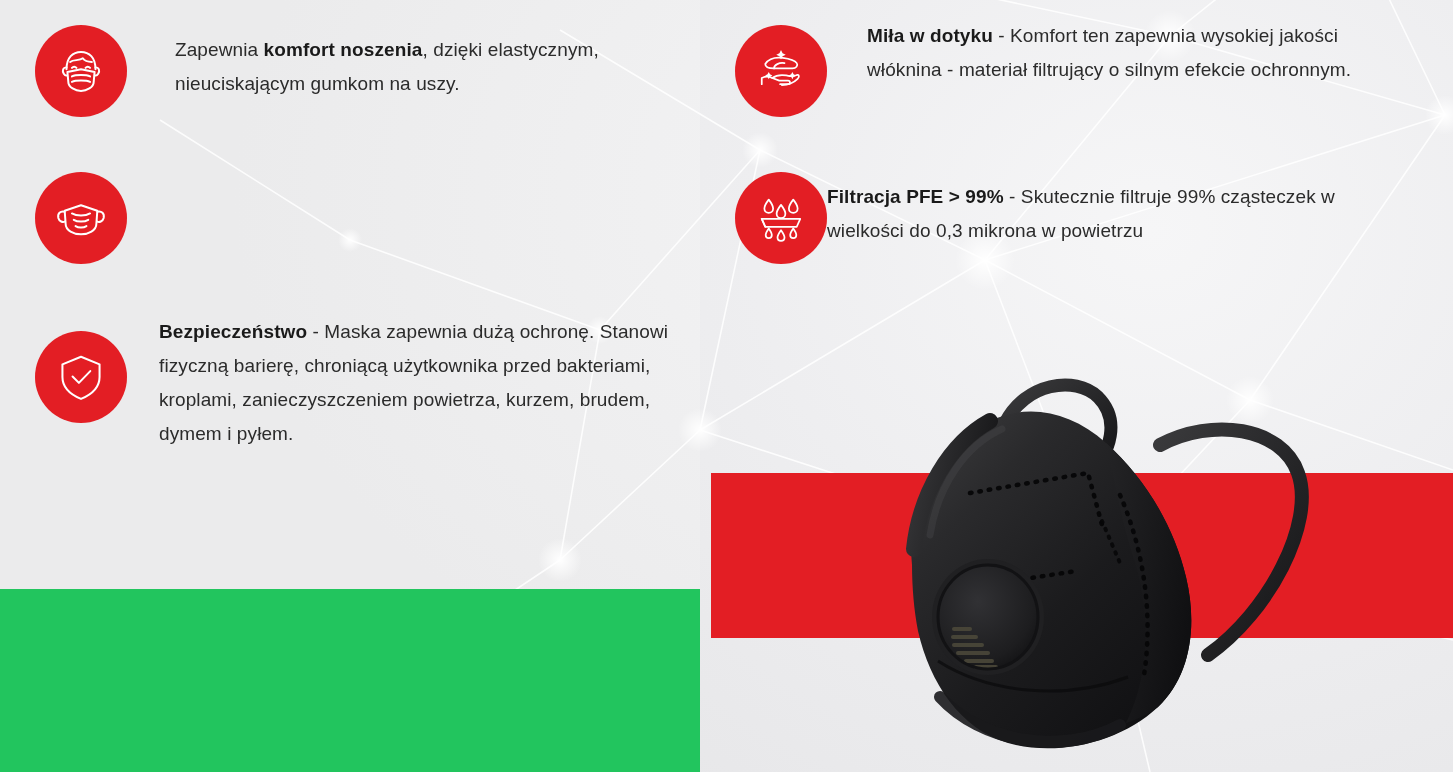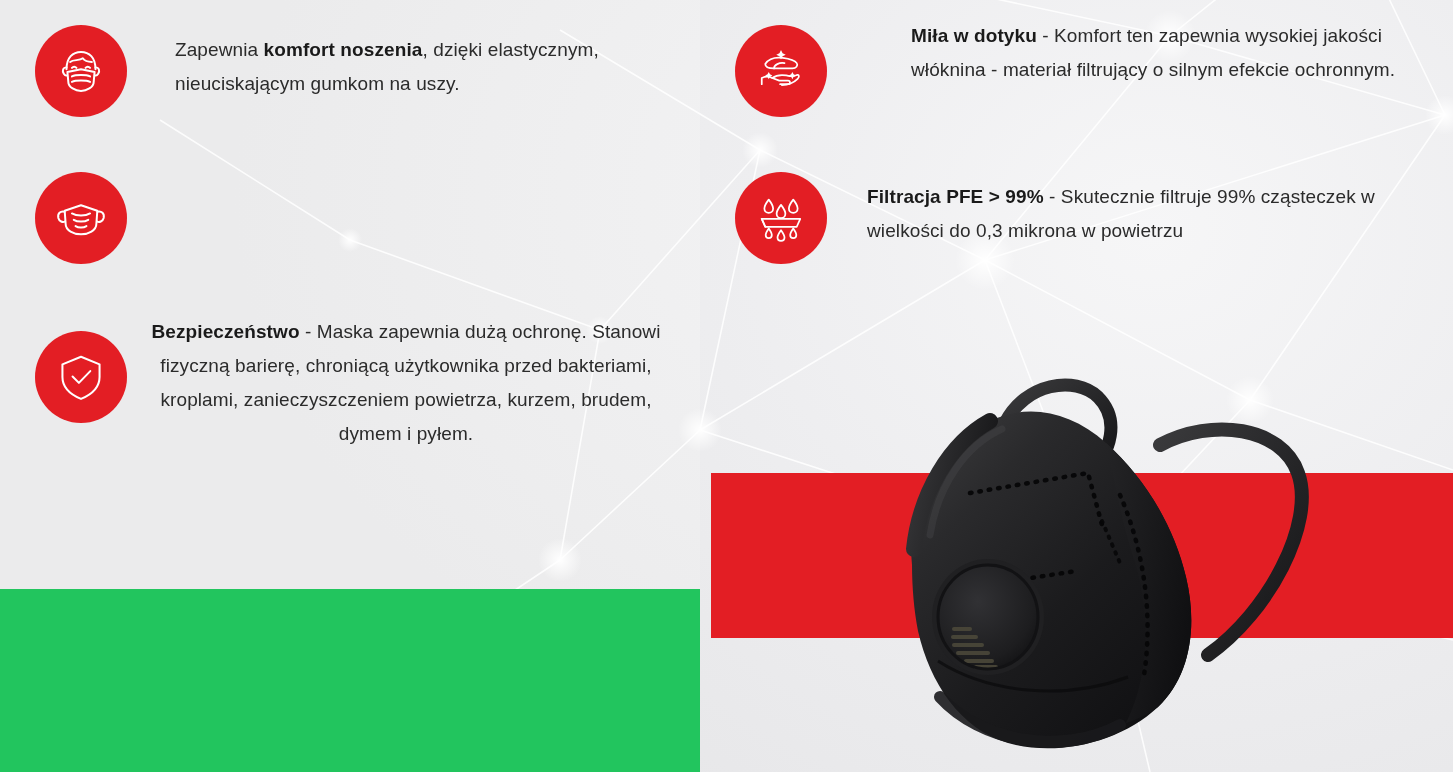--- a/index.html
+++ b/index.html
@@ -87,28 +87,28 @@
   .feature-text b { font-weight: 700; color: #1a1a1a; }
 
   
   .f-l1 { left: 35px; top: 25px;  }
   .f-l1 .feature-text { margin-left: 48px; width: 470px; margin-top: 8px; }
 
   .f-l2 { left: 35px; top: 172px; }
   .f-l2 .feature-text { margin-left: 48px; width: 500px; margin-top: -6px; }
 
   .f-l3 { left: 35px; top: 331px; }
-  .f-l3 .feature-text { margin-left: 24px; width: 510px; margin-top: -16px; text-align: center; }
-
-  
-  .f-r1 { left: 35px; top: 25px; gap: 44px;  }
+  .f-l3 .feature-text { margin-left: 32px; width: 510px; margin-top: -16px; }
+
+  
+  .f-r1 { left: 35px; top: 25px;  }
   .f-r1 .feature-text { margin-left: 40px; width: 530px; margin-top: -6px; }
 
   .f-r2 { left: 35px; top: 172px; }
-  .f-r2 .feature-text { margin-left: 40px; width: 560px; margin-top: 8px; }
+  .f-r2 .feature-text { width: 560px; margin-top: 8px; }
 
   
   .product {
     position: absolute;
     left: 820px; top: 325px;
     width: 520px; height: 447px;
     pointer-events: none;
   }
 </style>
 </head>

